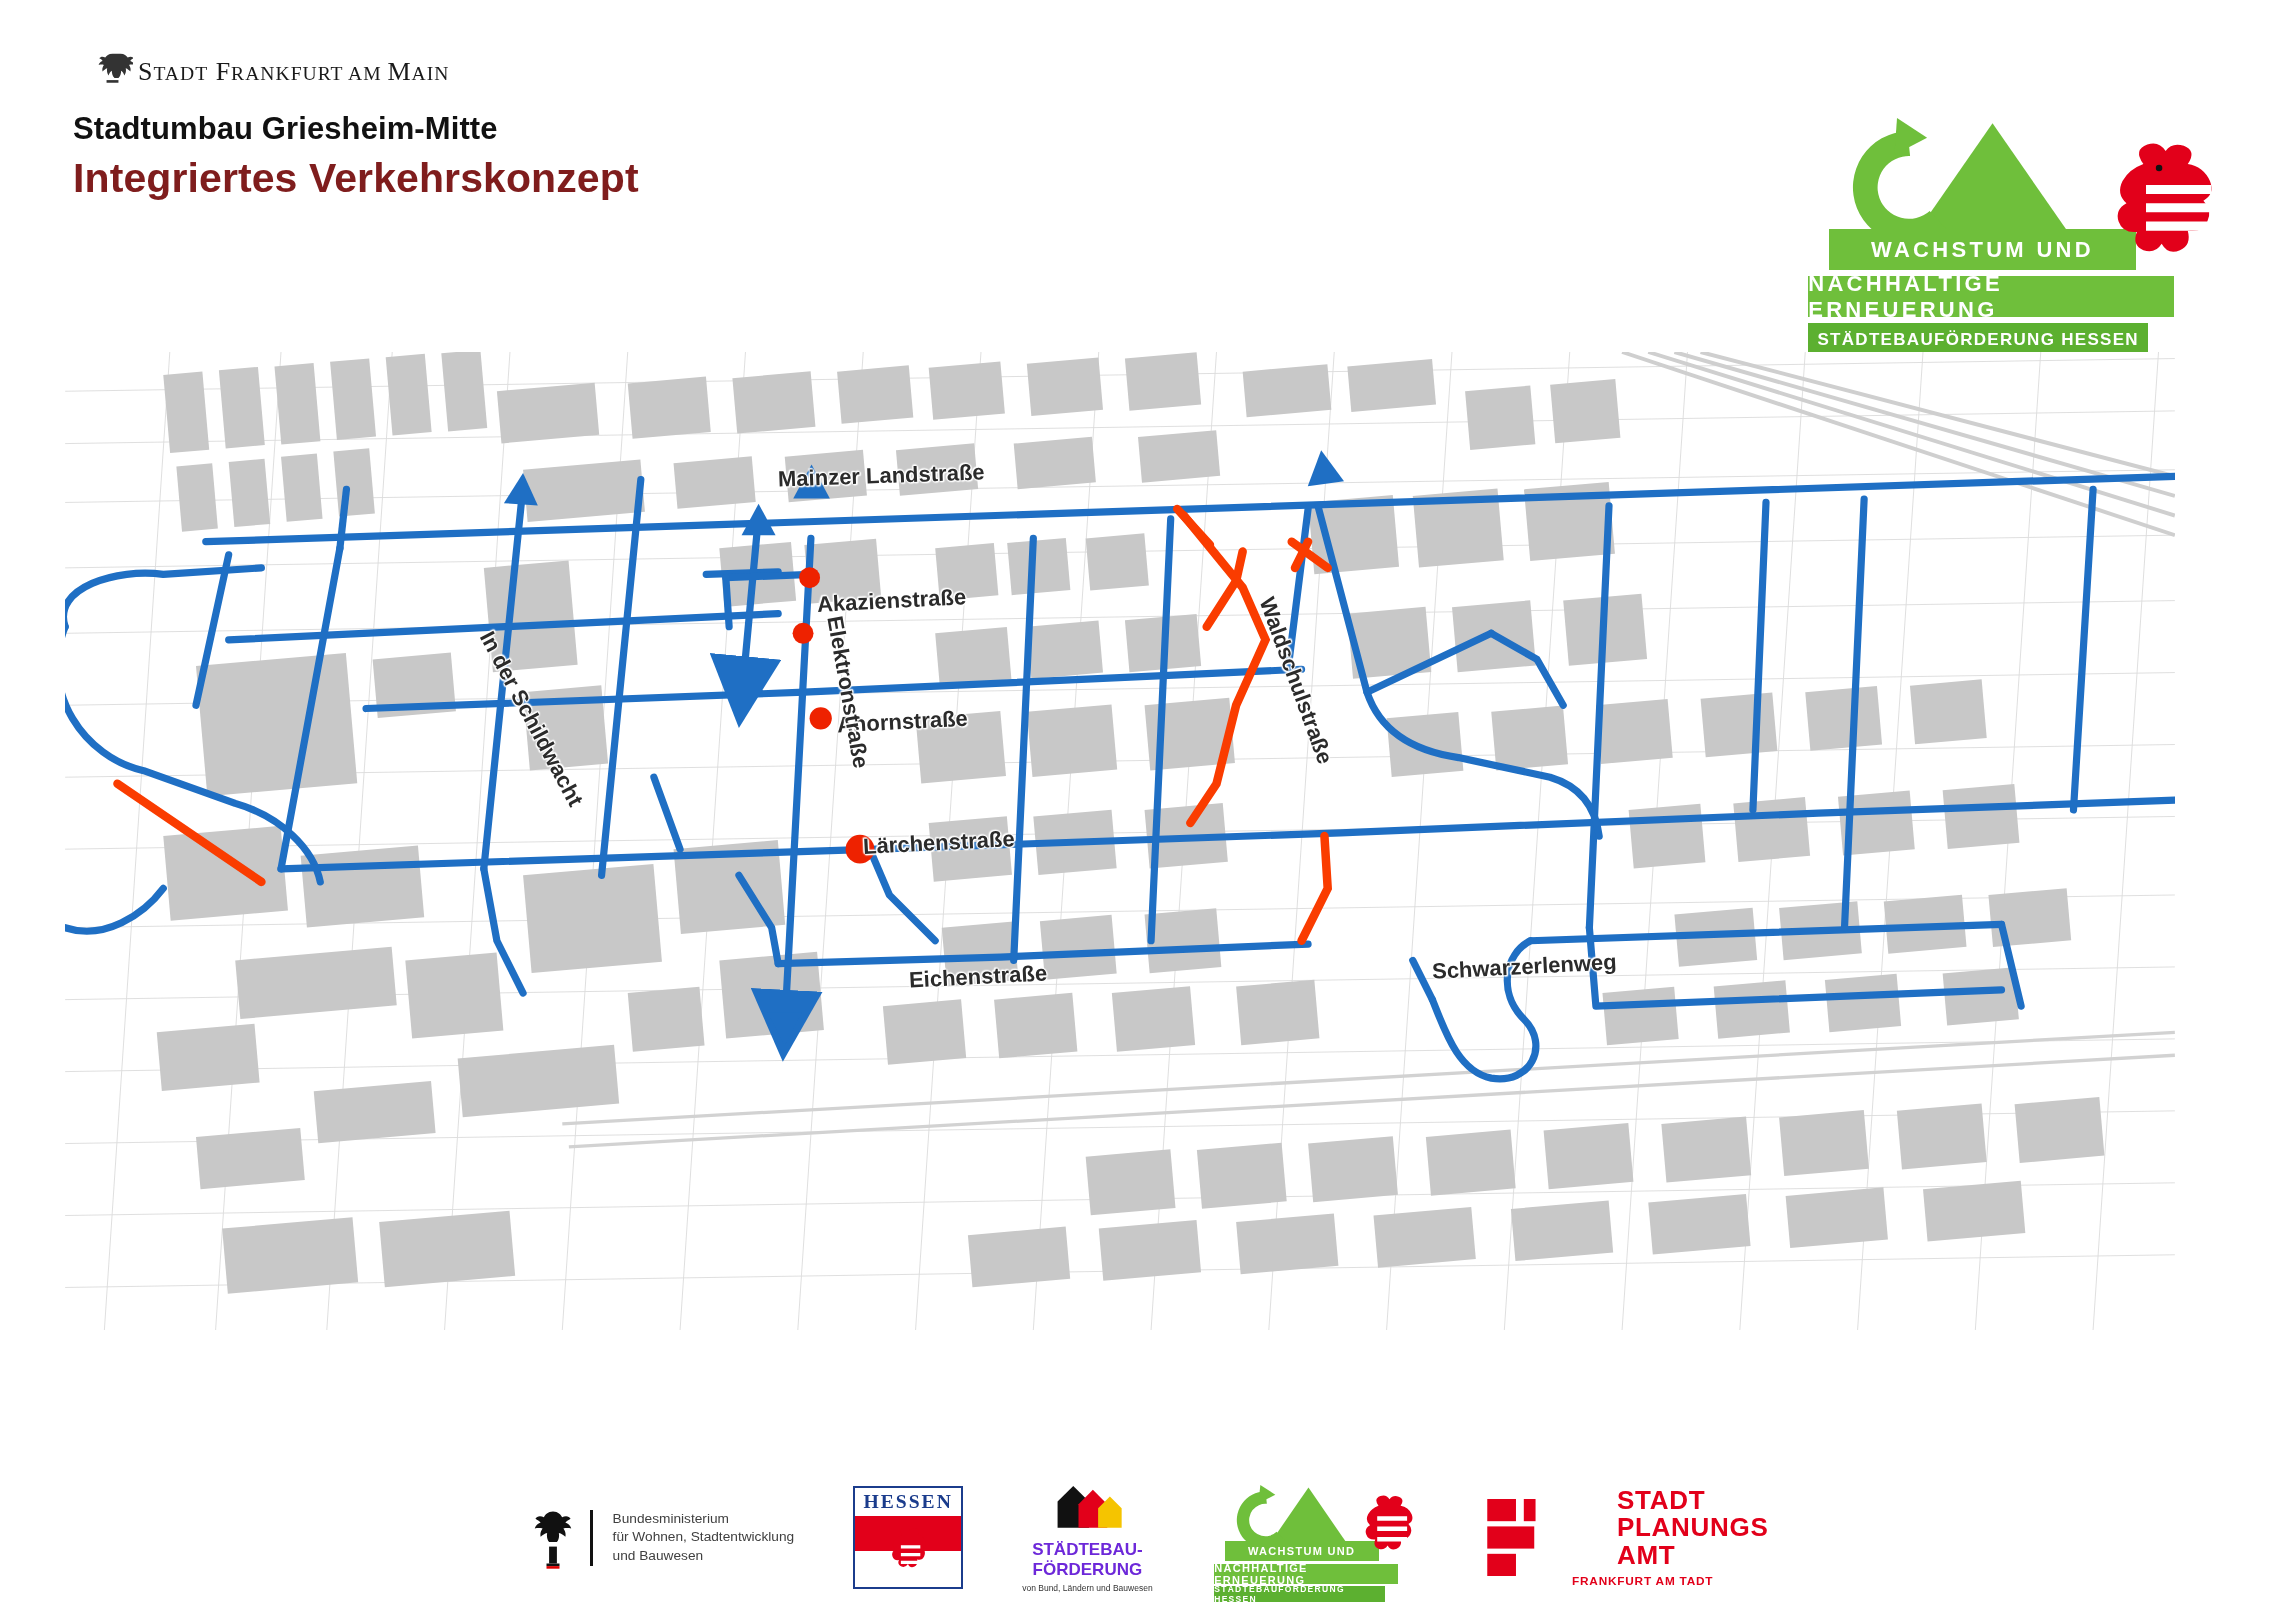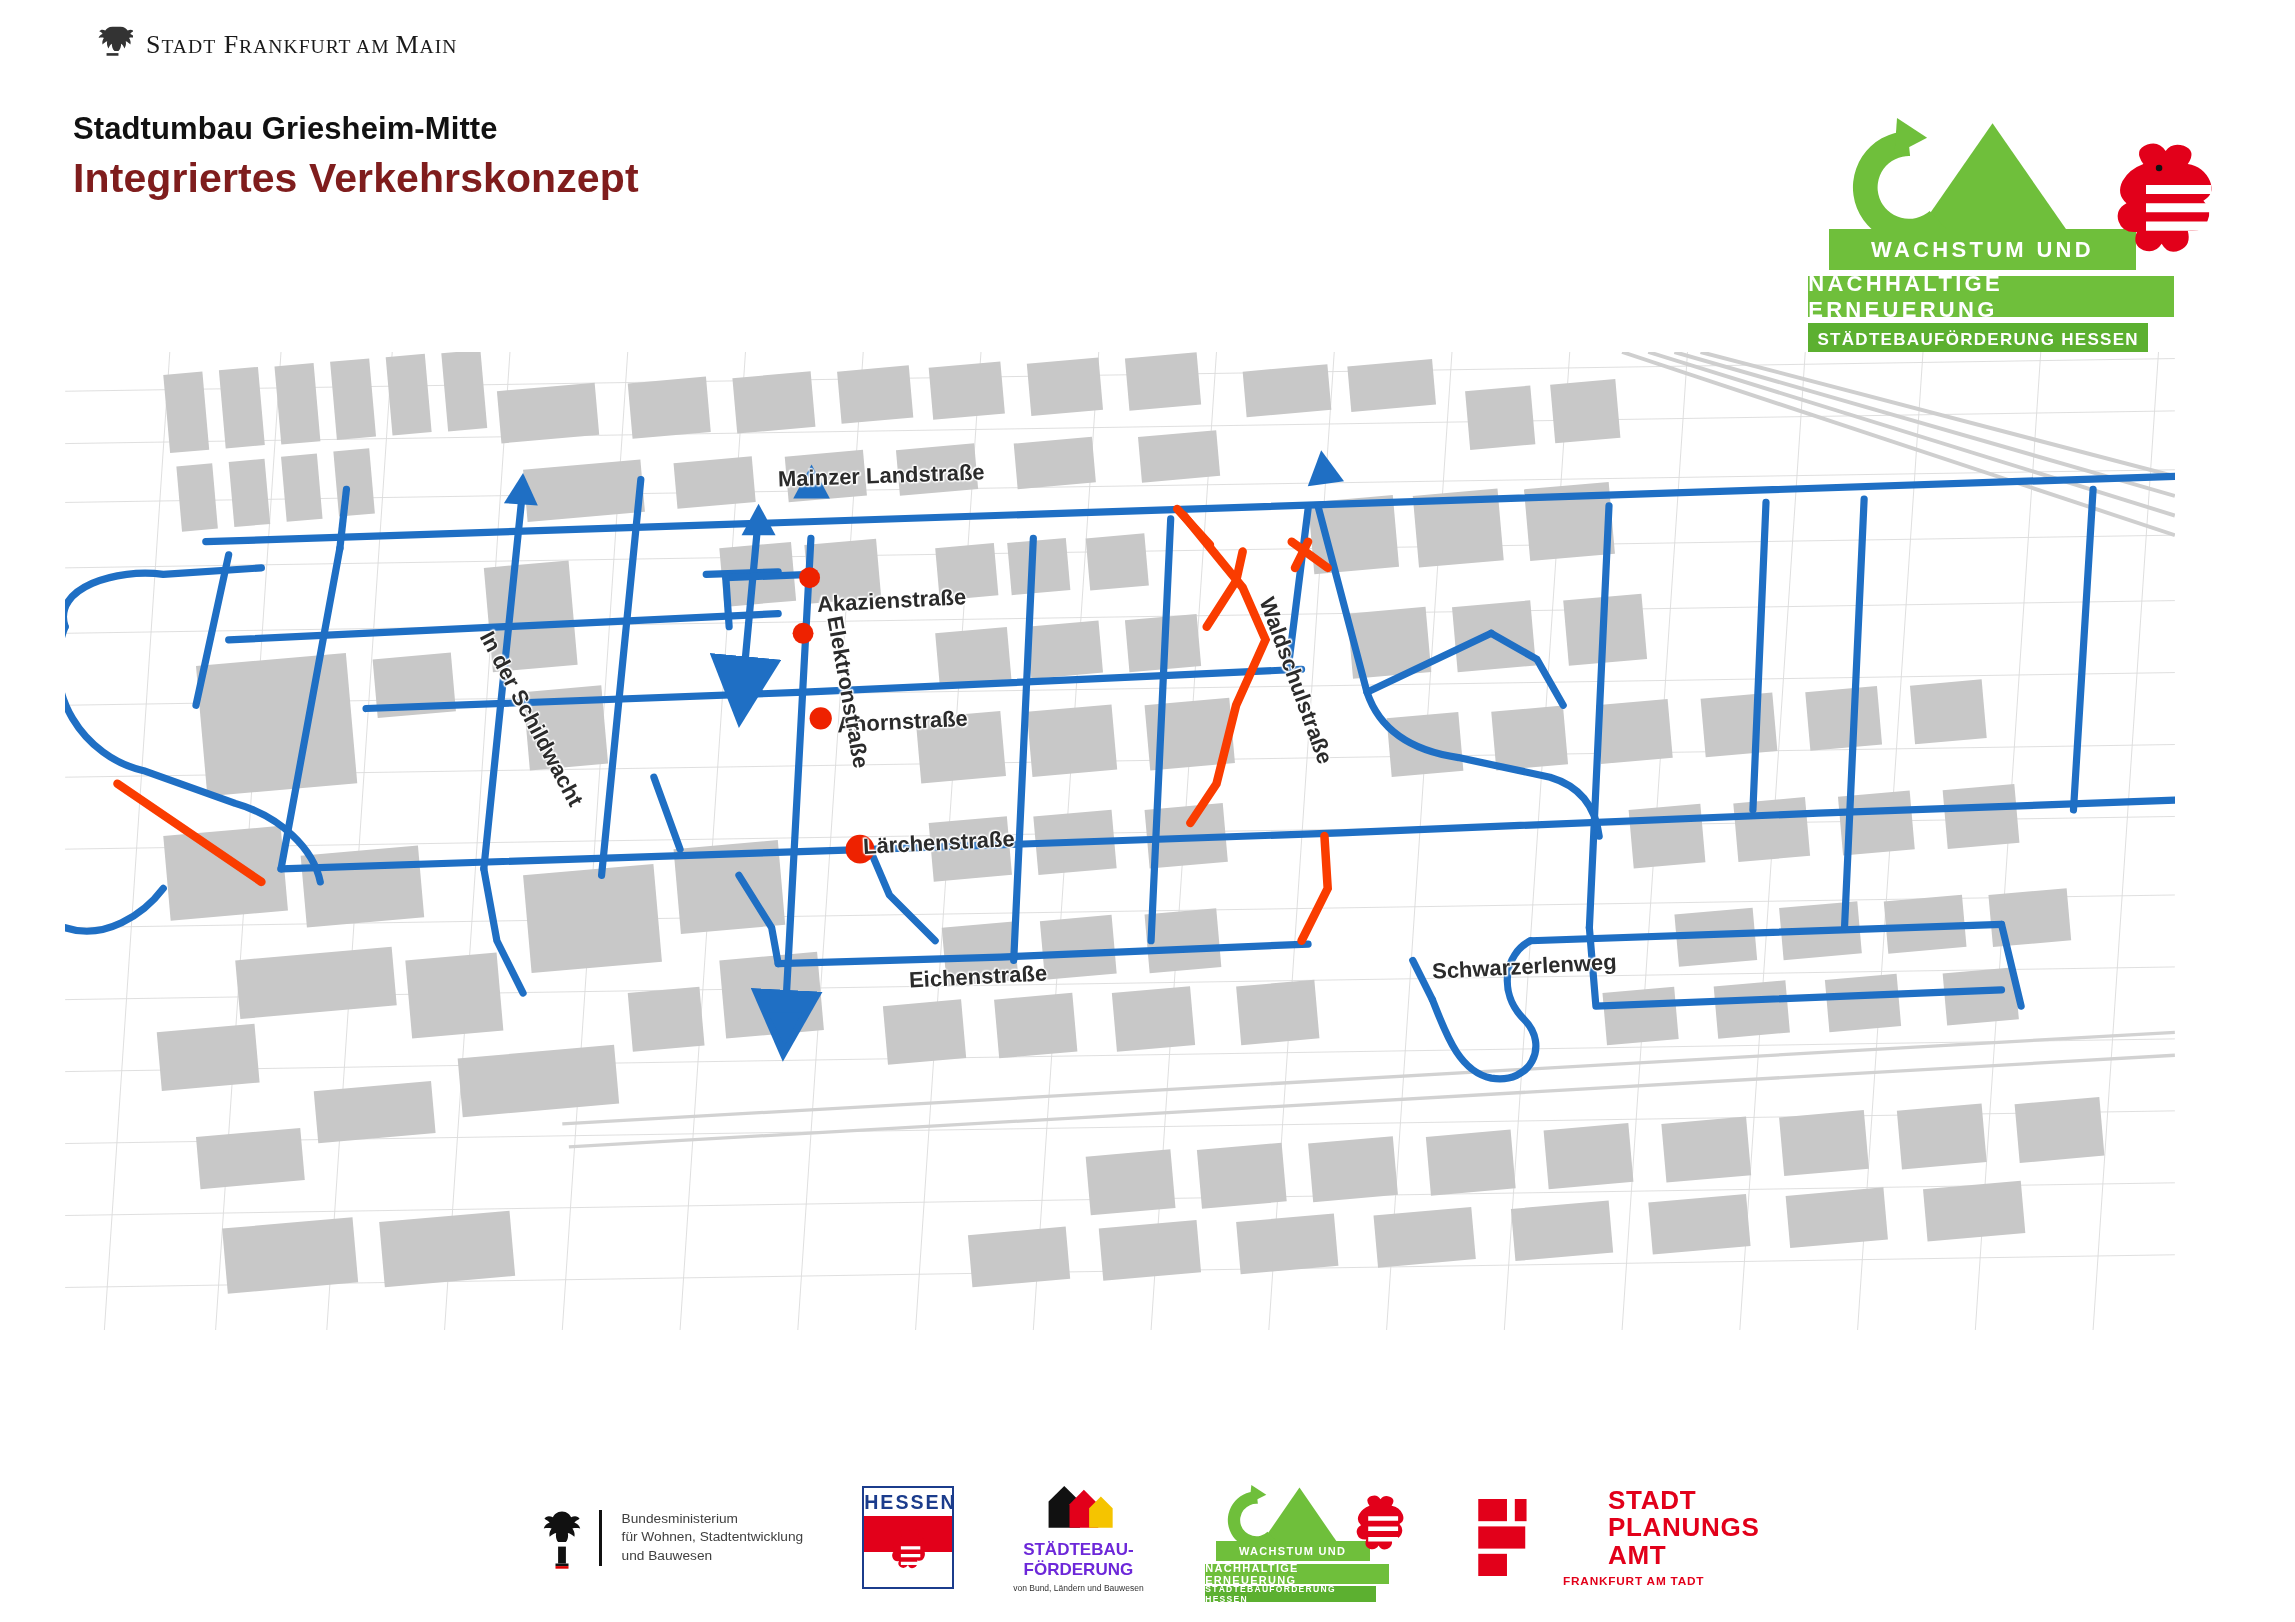--- a/index.html
+++ b/index.html
@@ -12,24 +12,24 @@
     height: 1622px;
     font-family: "Liberation Sans", sans-serif;
     position: relative;
     overflow: hidden;
   }
 
   
   .city-logo {
     position: absolute;
     left: 92px;
-    top: 24px;
+    top: 51px;
     display: flex;
     align-items: center;
-    gap: 13px;
+    gap: 5px;
   }
   .city-logo .eagle {
     width: 41px;
     height: 41px;
   }
   .city-logo .city-name {
     font-family: "Liberation Serif", serif;
     font-size: 26px;
     letter-spacing: 1px;
     color: #1a1a1a;
@@ -141,21 +141,21 @@
   .f-item { display: flex; align-items: center; gap: 11.8px; }
 
   .bmwsb-text {
     font-size: 13.7px;
     line-height: 1.35;
     color: #404040;
   }
   .bmwsb-bar {
     width: 2.6px; height: 56px; background: #111; margin-right: 7.9px;
   }
-  .hessen-box { width: 92px; }
+  .hessen-box { width: 110px; font-family: Liberation Serif, serif; }
   .hessen-title {
     background: #ffffff; color: #1b3c8c; font-weight: bold;
     font-size: 19.6px; letter-spacing: 2px; text-align: center;
     border: 2px solid #1b3c8c; border-bottom: none; padding: 2.6px 0;
   }
   .hessen-flag { height: 71px; border: 2px solid #1b3c8c; border-top: none; position: relative; background: #fff;}
   .hessen-stripe { height: 50%; }
   .hessen-stripe.red { background: #e2001a; }
   .hessen-stripe.white { background: #ffffff; }
   .hessen-lion-sm { position: absolute; left: 50%; top: 50%; transform: translate(-50%,-50%); width: 35px; height: 46px;}

